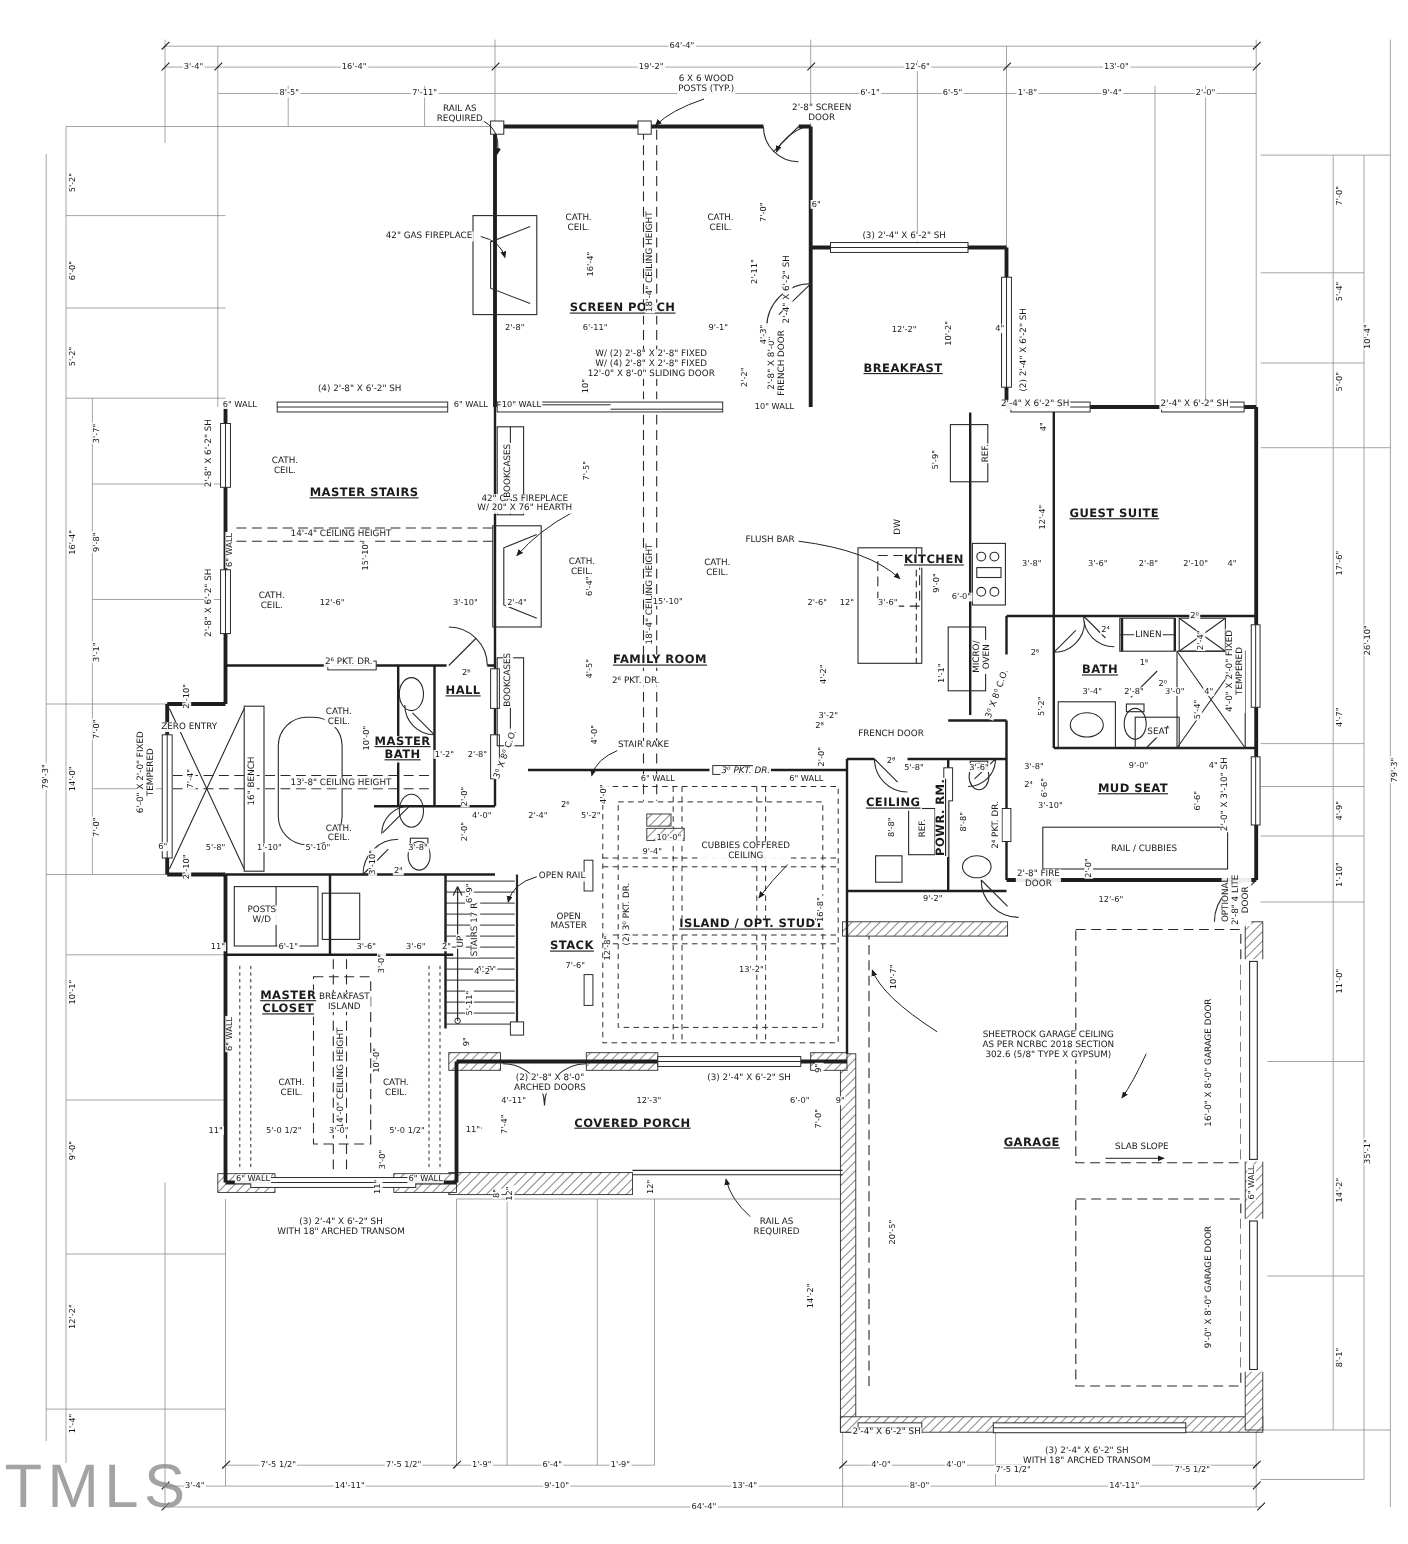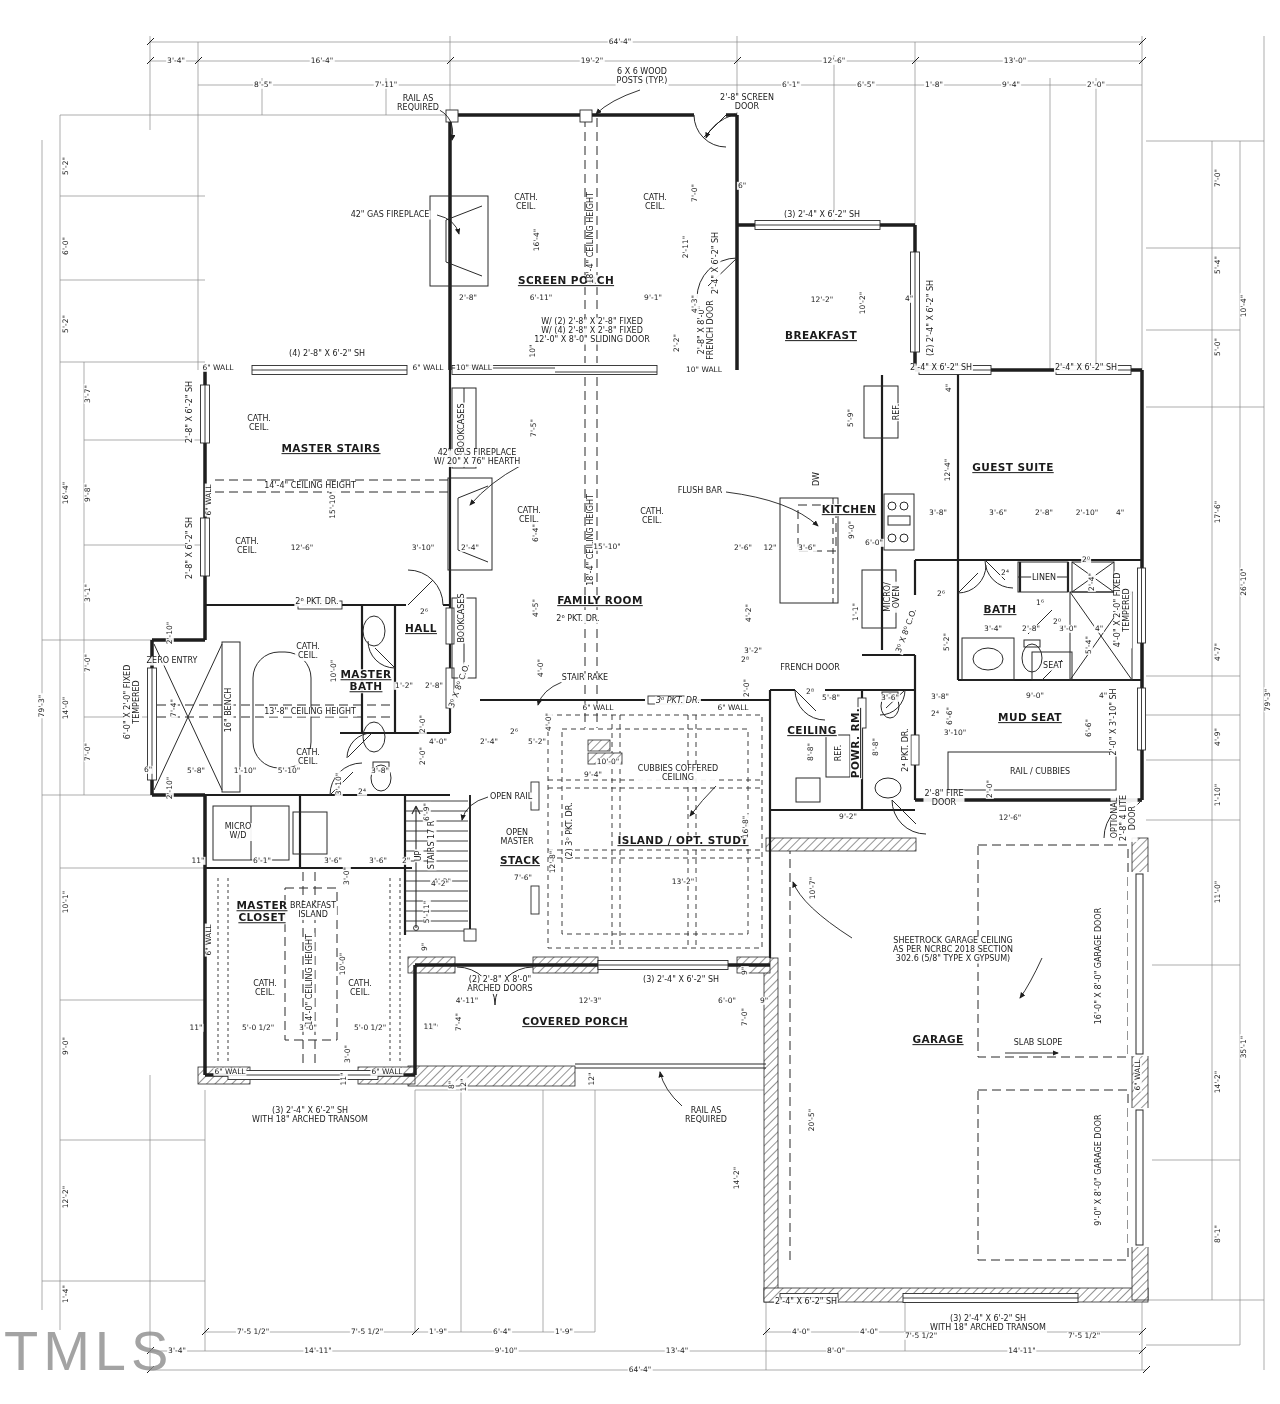--- a/index.html
+++ b/index.html
@@ -310,21 +310,21 @@
       <span class="t label" style="left: 190px; top: 548px; transform: translate(-50%, -50%) rotate(-90deg);">2'-8" X 6'-2" SH</span>
       <span class="t label" style="left: 310px; top: 486px;">14'-4" CEILING HEIGHT</span>
       <span class="t label" style="left: 591px; top: 238px; transform: translate(-50%, -50%) rotate(-90deg);">18'-4" CEILING HEIGHT</span>
       <span class="t label" style="left: 591px; top: 540px; transform: translate(-50%, -50%) rotate(-90deg);">18'-4" CEILING HEIGHT</span>
       <span class="t label" style="left: 310px; top: 712px;">13'-8" CEILING HEIGHT</span>
       <span class="t label" style="left: 310px; top: 980px; transform: translate(-50%, -50%) rotate(-90deg);">14'-0" CEILING HEIGHT</span>
       <span class="t label" style="left: 172px; top: 661px;">ZERO ENTRY</span>
       <span class="t label" style="left: 229px; top: 710px; transform: translate(-50%, -50%) rotate(-90deg);">16" BENCH</span>
       <span class="t label" style="left: 133px; top: 702px; transform: translate(-50%, -50%) rotate(-90deg);">6'-0" X 2'-0" FIXED
 TEMPERED</span>
-      <span class="t label" style="left: 238px; top: 832px;">MICRO
+      <span class="t label" style="left: 238px; top: 832px;">POSTS
 W/D</span>
       <span class="t label" style="left: 313px; top: 911px;">BREAKFAST
 ISLAND</span>
       <span class="t label" style="left: 585px; top: 678px;">STAIR RAKE</span>
       <span class="t label" style="left: 678px; top: 701px; font-style: italic;">3⁰ PKT. DR.</span>
       <span class="t label" style="left: 317px; top: 602px;">2⁶ PKT. DR.</span>
       <span class="t label" style="left: 578px; top: 619px;">2⁶ PKT. DR.</span>
       <span class="t label" style="left: 810px; top: 668px;">FRENCH DOOR</span>
       <span class="t label" style="left: 511px; top: 797px;">OPEN RAIL</span>
       <span class="t label" style="left: 517px; top: 838px;">OPEN

